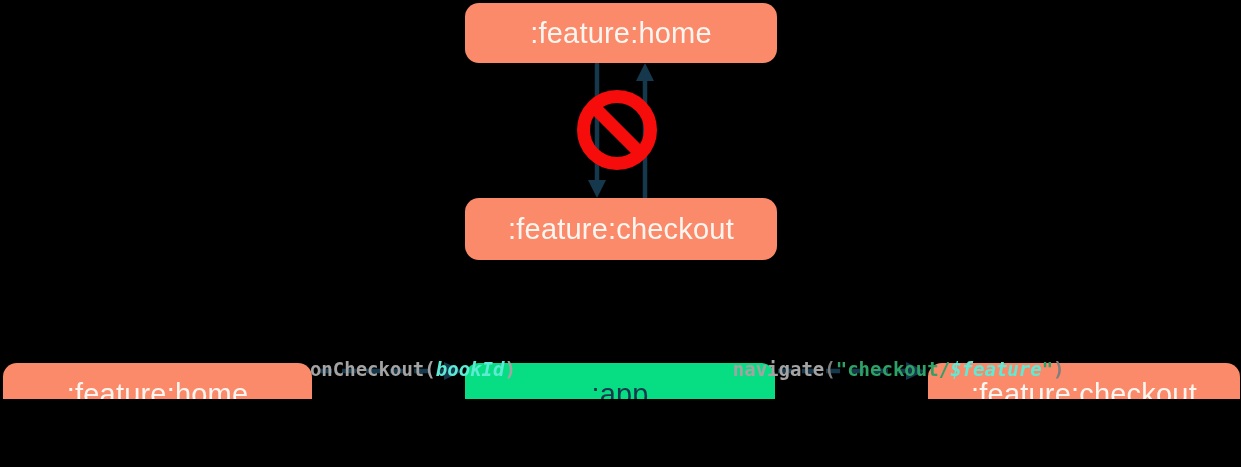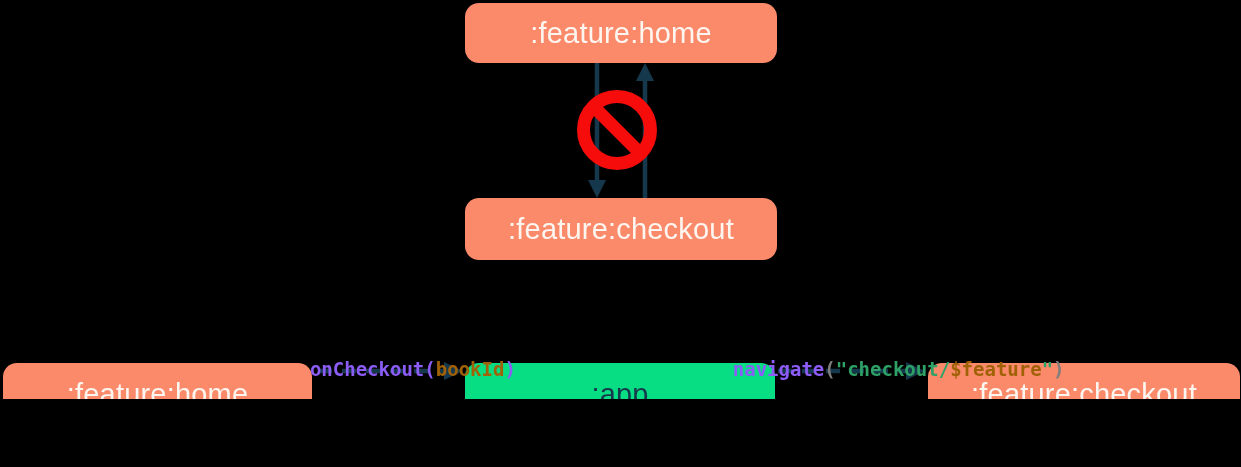--- a/index.html
+++ b/index.html
@@ -12,22 +12,22 @@
     position:absolute;display:flex;align-items:center;justify-content:center;
     border-radius:14px;font-size:29px;letter-spacing:0.2px;
   }
   .box.salmon{background:#FB8A6B;color:#FDF6F0;}
   .box.green{background:#07DE84;color:#16384C;}
   .codelabel{
     position:absolute;height:24px;line-height:24px;text-align:center;
     font-family:"DejaVu Sans Mono","Liberation Mono",monospace;
     font-size:19px;font-weight:700;white-space:pre;
   }
-  .tk-navy{color:#8b5cf6;}
-  .tk-bold{color:#a16207;}
+  .tk-navy{color:#a3a3a3;}
+  .tk-bold{color:#5eead4;font-style:italic;}
   .tk-green{color:#2EA167;}
   .tk-gray{color:#7E7E7E;}
 </style>
 </head>
 <body>
 
 <div class="stage">
 
   <svg class="svglayer" viewBox="0 0 1241 467" width="1241" height="467" xmlns="http://www.w3.org/2000/svg">
 

